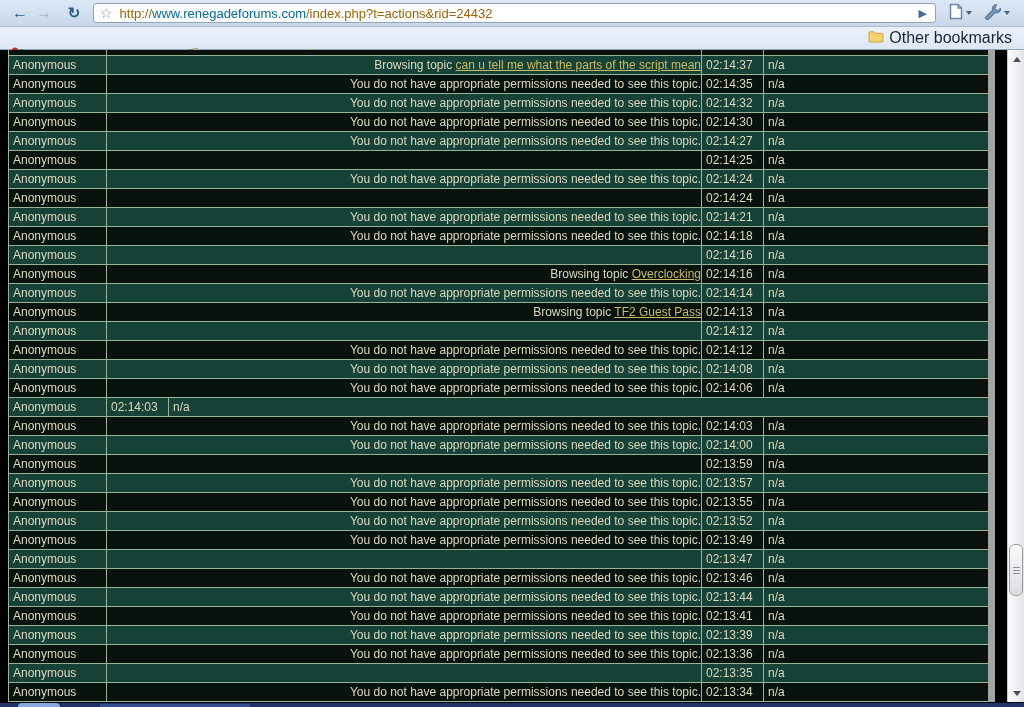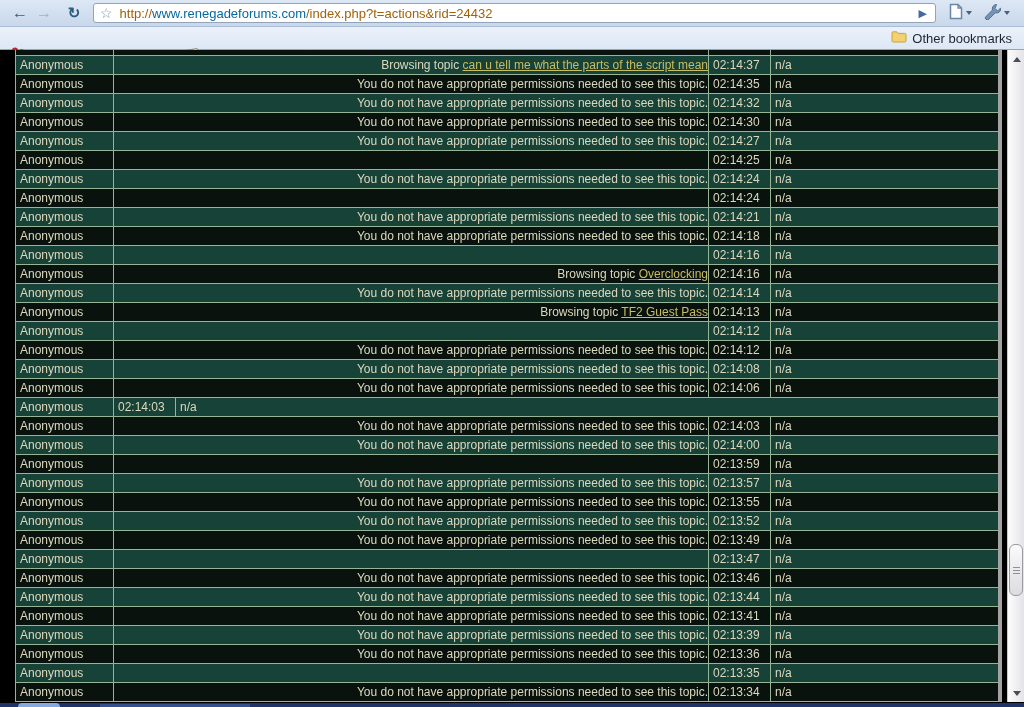--- a/index.html
+++ b/index.html
@@ -20,26 +20,26 @@
   .url .dim { color:#a16207; }
   .url .domain { color:#0369a1; }
   .go-btn { margin-left:auto; color:#44699e; font-size:11px; padding:0 2px; }
   .chrome-menu-btn { display:flex; align-items:center; gap:3px; padding:0 6px; height:22px; }
   .caret { width:0; height:0; border-left:3px solid transparent; border-right:3px solid transparent;
            border-top:4px solid #46627f; }
   .bookmarks-bar { height:23px; background:linear-gradient(#eaf1fa,#dde8f5);
                    border-bottom:1px solid #93a5ba; display:flex; align-items:center; padding:0 10px; }
   .bm-item { display:flex; align-items:center; gap:8px; margin-right:20px; font-size:13px; color:#1c2633;margin-top:35px; }
   .bm-right { margin-left:auto; margin-right:2px; display:flex; align-items:center; gap:5px;
-              font-size:13px; color:#1c2633; }
+              font-size:16px; color:#1c2633; }
 
   
   .content { position:relative; height:652px; background:#000; }
-  .actions-table { position:absolute; left:15px; top:0; width:987px;
-                   border-left:1px solid #96b496; border-right:4px solid #a3a3a3; }
+  .actions-table { position:absolute; left:8px; top:0; width:987px;
+                   border-left:1px solid #96b496; border-right:7px solid #a3a3a3; }
   .trow { display:flex; height:19px; border-bottom:1px solid #96b496; overflow:hidden; }
   .trow.sliver { height:6px; }
   .row-teal { background:#174238; }
   .row-dark { background:#0a120e; }
   .cell { font-size:12px; color:#dcd8bd; line-height:17px; padding:1px 0 0 4px;
           white-space:nowrap; overflow:hidden; }
   .c-user { width:97px; }
   .c-action { width:595px; border-left:1px solid #96b496;text-align:right; }
   .c-time { width:62px; border-left:1px solid #96b496; }
   .c-na { flex:1; border-left:1px solid #96b496; }

